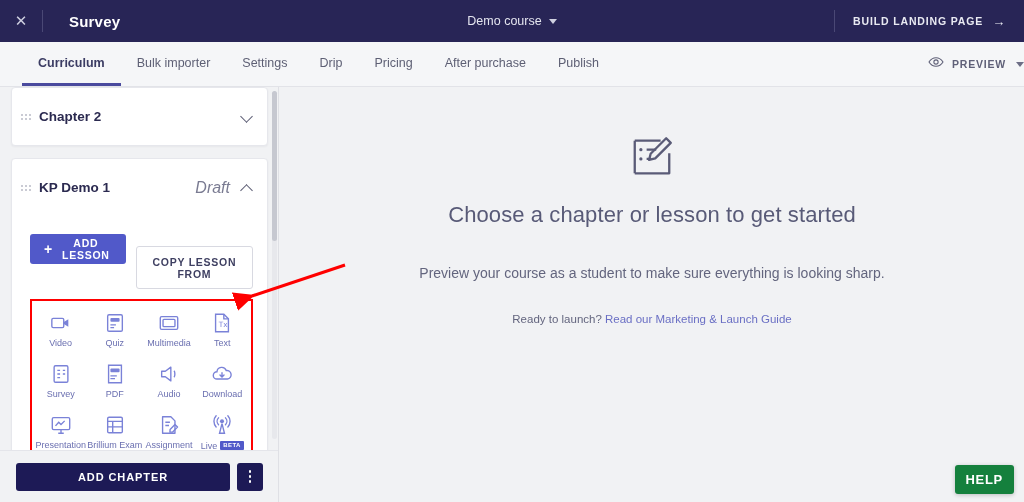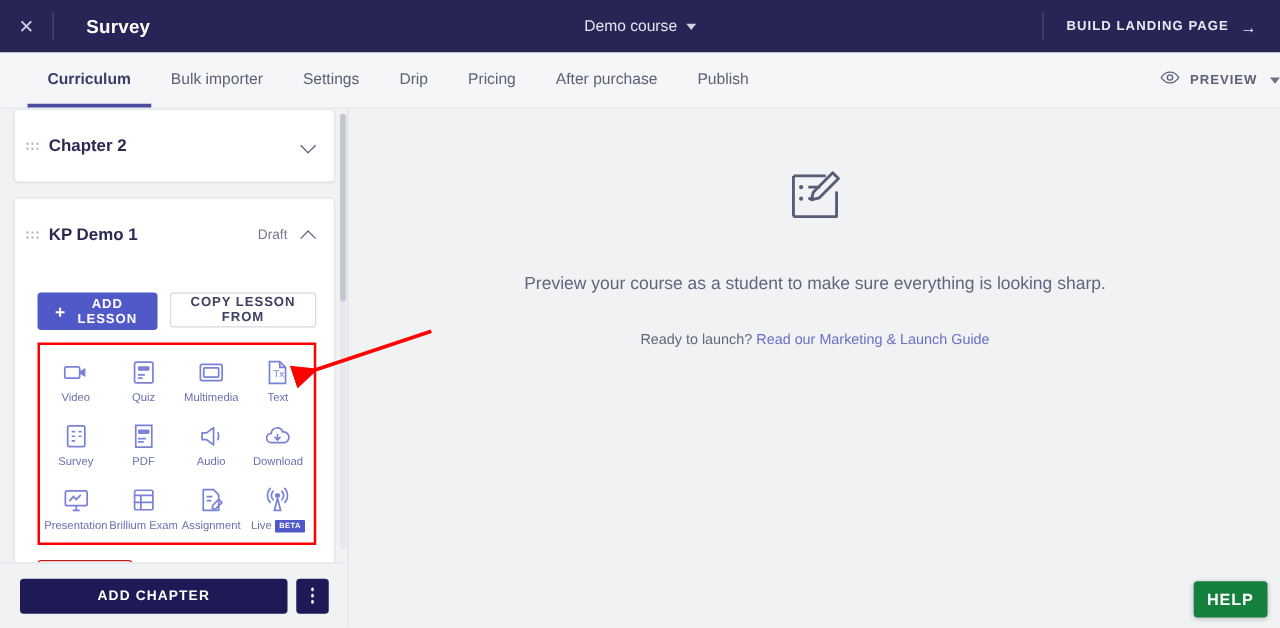--- a/index.html
+++ b/index.html
@@ -98,43 +98,44 @@
   }
   .chapter-row {
     display: flex; align-items: center; height: 57px; padding: 0 14px 0 9px;
   }
   .grip {
     width: 10px; display: flex; flex-wrap: wrap; gap: 2px; margin-right: 8px; cursor: grab;
   }
   .grip i { display: block; width: 2px; height: 2px; background: #b9bac6; border-radius: 50%; }
   .chapter-name { font-size: 13.5px; font-weight: bold; color: #2b2a50; }
   .chapter-right { margin-left: auto; display: flex; align-items: center; gap: 12px; }
-  .draft-label { font-size: 11px; color: #7a7b92; }
+  .draft-label { font-size: 16px; font-style: italic; color: #7a7b92; }
   .chev { width: 11px; height: 11px; position: relative; cursor: pointer; }
   .chev::after {
     content: ""; position: absolute; left: 0; top: 1px; width: 8px; height: 8px;
     border-right: 1.6px solid #5a5b72; border-bottom: 1.6px solid #5a5b72;
     transform: rotate(45deg);
   }
   .chev.up::after { transform: rotate(-135deg); top: 4px; }
 
   .lesson-card { padding-bottom: 10px; }
   .lesson-actions { display: flex; gap: 10px; padding: 18px 14px 0 18px; }
   .btn-add-lesson {
     background: #5159c9; color: #fff; border: none; border-radius: 3px;
     height: 30px; padding: 0 14px; font-size: 10.5px; font-weight: bold;
     letter-spacing: .75px; display: flex; align-items: center; gap: 7px; cursor: pointer;
     font-family: "Liberation Sans", sans-serif;
   }
   .plus-ic { font-size: 14px; font-weight: bold; line-height: 1; }
   .btn-copy-lesson {
     background: #fff; color: #3e3f61; border: 1px solid #d8d9e1; border-radius: 3px;
-    height: 28px; padding: 0 13px; font-size: 10.5px; font-weight: bold;
+    height: 43px; padding: 0 13px; font-size: 10.5px; font-weight: bold;
     letter-spacing: .75px; display: flex; align-items: center; cursor: pointer;
     font-family: "Liberation Sans", sans-serif;
+    margin-top: 12px;
   }
 
   .type-grid {
     margin: 10px 14px 0 18px;
     border: 2px solid #ff0000;
     padding: 9px 2px 6px 2px;
     display: grid; grid-template-columns: repeat(4, 1fr); row-gap: 10px;
   }
   .type-cell {
     display: flex; flex-direction: column; align-items: center; gap: 5px;
@@ -466,20 +467,21 @@
     <span class="empty-ic">
       <svg viewBox="0 0 24 24" fill="none" stroke="currentColor" stroke-width="1.2" stroke-linejoin="round">
         <path d="M3 3.5h13.5M3 20.5h18V10"></path>
         <path d="M3 3.5v17"></path>
         <circle cx="6.2" cy="8.2" r=".85" fill="currentColor" stroke="none"></circle>
         <circle cx="6.2" cy="13" r=".85" fill="currentColor" stroke="none"></circle>
         <path d="M9.2 8.2h5M9.2 13h2.4"></path>
         <path d="M19.4 2.2l2.4 2.4-8.1 8.1-3.2.8.8-3.2z"></path>
       </svg>
     </span>
+    <div class="empty-title">Choose a chapter or lesson to get started</div>
     <div class="empty-sub">Preview your course as a student to make sure everything is looking sharp.</div>
     <div class="empty-cta">
       <span>Ready to launch? </span><a>Read our Marketing &amp; Launch Guide</a>
     </div>
   </div>
 
   <div class="help-btn">HELP</div>
 
   <svg class="annot" viewBox="0 0 1024 502">
     <defs>

